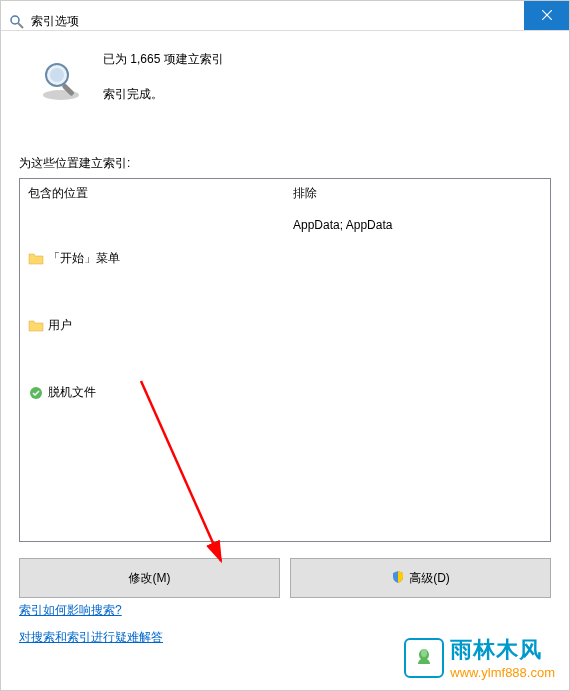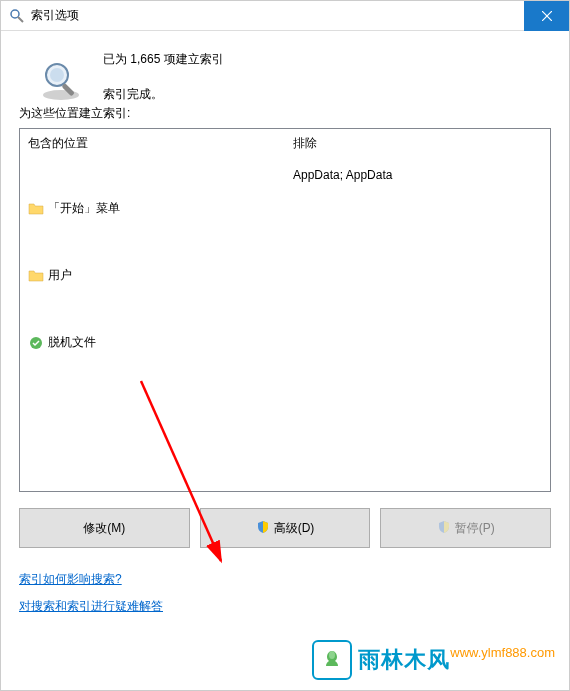--- a/index.html
+++ b/index.html
@@ -1,40 +1,40 @@
 <!DOCTYPE html>
 <html><head>
 <meta charset="utf-8">
 <style>
 * { margin: 0; padding: 0; box-sizing: border-box; font-family: "Microsoft YaHei", "Segoe UI", sans-serif; font-size: 12px; }
 body { width: 570px; height: 691px; background: #fff; position: relative; border: 1px solid #ccc; }
-.titlebar { height: 30px; background: #fff; display: flex; align-items: center; padding-left: 8px; border-bottom: 1px solid #ddd; }
+.titlebar { height: 30px; background: #fff; display: flex; align-items: flex-end; padding-left: 8px; border-bottom: 1px solid #ddd; }
 .titlebar-icon { width: 16px; height: 16px; margin-right: 6px; }
 .titlebar-title { flex: 1; color: #000; }
 .close-btn { width: 45px; height: 30px; background: #1979ca; color: #fff; display: flex; align-items: center; justify-content: center; font-size: 14px; cursor: pointer; }
 .content { padding: 14px 18px; }
-.status-area { display: flex; align-items: flex-start; padding-left: 18px; }
+.status-area { display: flex; align-items: flex-start; margin-bottom: 50px; padding-left: 18px; }
 .search-big-icon { width: 48px; height: 48px; margin-right: 18px; margin-top: 12px; }
 .status-text { padding-top: 6px; }
 .status-line1 { margin-bottom: 18px; }
 .section-label { margin-bottom: 6px; }
 .list-box { border: 1px solid #828790; height: 364px; background: #fff; display: flex; }
 .list-col { flex: 1; padding: 6px 8px; }
 .list-col:first-child { border-right: 0px solid transparent; }
 .col-header { font-weight: normal; margin-bottom: 6px; }
 .list-item { display: flex; align-items: flex-end; padding: 2px 0; margin-top: 46px; }
 .list-item-icon { width: 16px; height: 16px; margin-right: 4px; flex-shrink: 0; }
 .btn-row { display: flex; gap: 10px; margin-top: 16px; }
 .btn { flex: 1; height: 40px; border: 1px solid #adadad; background: #e1e1e1; display: flex; align-items: center; justify-content: center; cursor: pointer; gap: 4px; }
 .btn.disabled { color: #838383; cursor: default; background: #e1e1e1; }
-.links { margin-top: 23px; }
+.links { margin-top: 4px; }
 .link { color: #0066cc; text-decoration: underline; cursor: pointer; display: inline-block; margin-bottom: 10px; }
 .watermark { position: absolute; right: 14px; bottom: 10px; display: flex; align-items: center; gap: 6px; }
 .wm-logo { width: 40px; height: 40px; border: 2px solid #0099cc; border-radius: 6px; display: flex; align-items: center; justify-content: center; font-size: 22px; }
-.wm-text { display: flex; flex-direction: row; }
+.wm-text { display: flex; flex-direction: column; }
 .wm-cn { color: #0099cc; font-size: 22px; font-weight: bold; letter-spacing: 1px; }
 .wm-url { color: #ff9900; font-size: 13px; font-weight: normal; }
 .arrow { position: absolute; left: 130px; top: 370px; pointer-events: none; }
 .excluded-text { padding: 2px 0; }
 </style>
 </head>
 <body>
 
 <div class="titlebar">
   <span class="titlebar-icon">
@@ -107,27 +107,20 @@
     <div class="btn">
       <span>修改(M)</span>
     </div>
     <div class="btn">
       <span><svg width="14" height="14" viewBox="0 0 14 14">
             <path d="M7 1l5 2v4c0 3-2 5-5 6-3-1-5-3-5-6V3z" fill="#4a90d9"></path>
             <path d="M7 1l5 2v4c0 3-2 5-5 6V1z" fill="#ffcc00"></path>
           </svg></span>
       <span>高级(D)</span>
     </div>
-    <div class="btn disabled">
-      <span><svg width="14" height="14" viewBox="0 0 14 14">
-            <path d="M7 1l5 2v4c0 3-2 5-5 6-3-1-5-3-5-6V3z" fill="#b0c4de"></path>
-            <path d="M7 1l5 2v4c0 3-2 5-5 6V1z" fill="#e8e0b0"></path>
-          </svg></span>
-      <span>暂停(P)</span>
-    </div>
   </div>
 
   <div class="links">
     <div><a class="link">索引如何影响搜索?</a></div>
     <div><a class="link">对搜索和索引进行疑难解答</a></div>
   </div>
 
 </div>
 
 <svg class="arrow" width="120" height="210">

